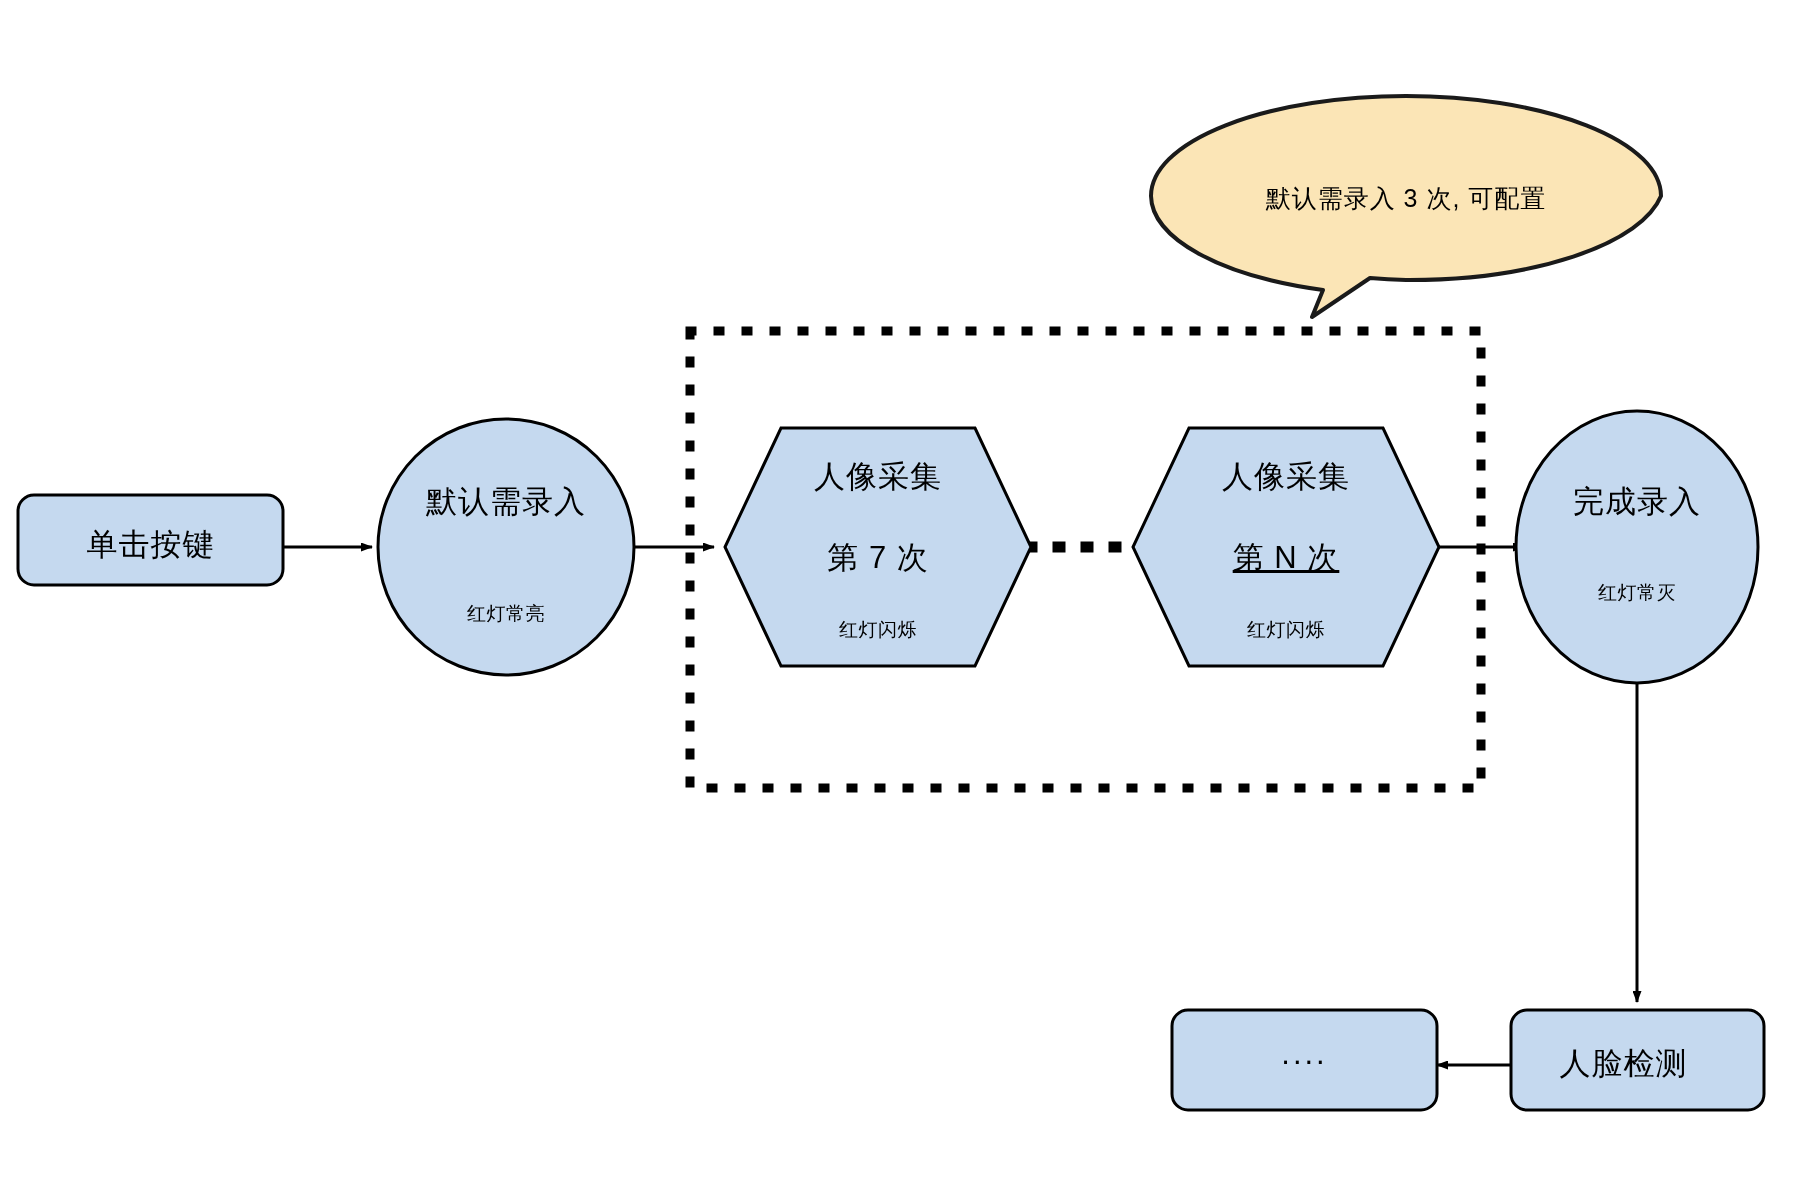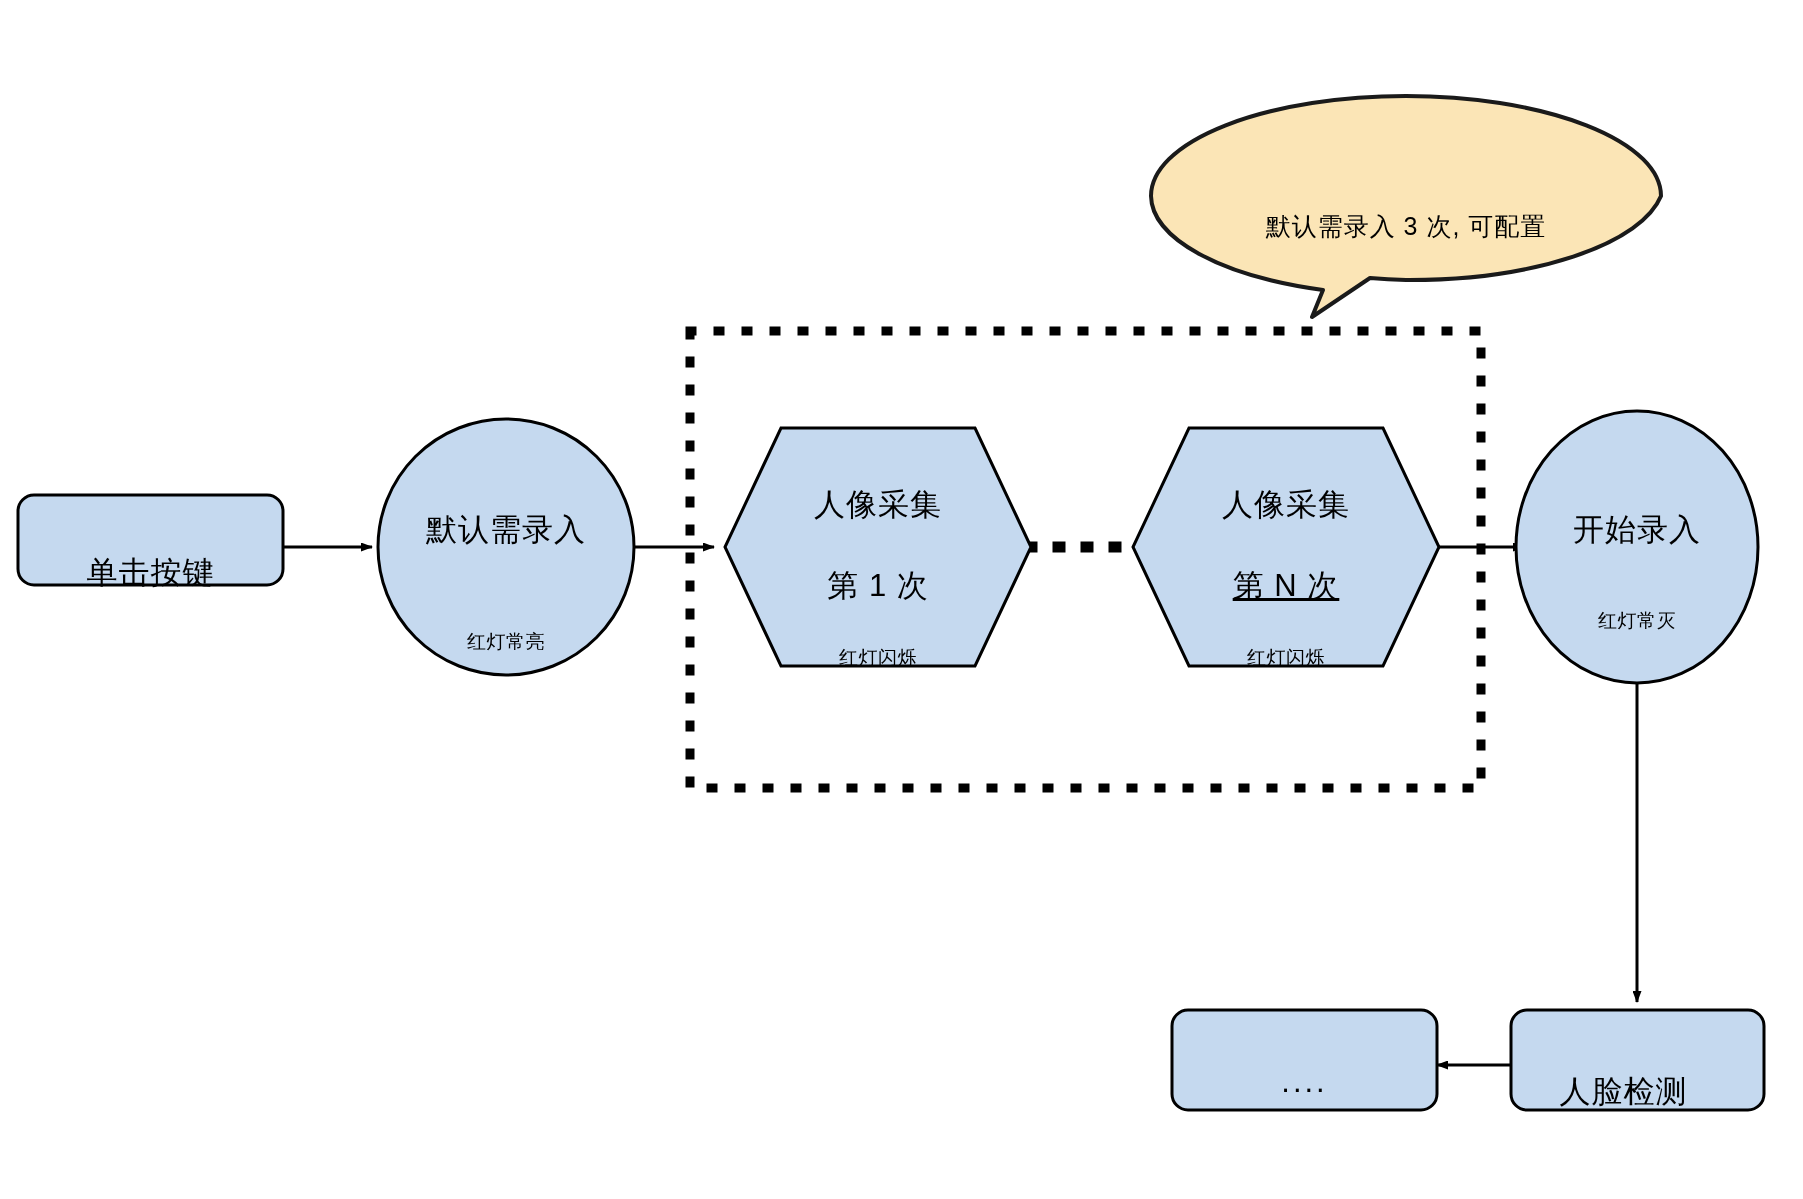--- a/index.html
+++ b/index.html
@@ -20,21 +20,20 @@
     top: 0;
     width: 1803px;
     height: 1199px;
   }
   .node-text {
     position: absolute;
     text-align: center;
     color: #000000;
     pointer-events: none;
     white-space: nowrap;
-    margin-top: 28px;
   }
   .title-text {
     font-size: 31px;
     letter-spacing: 1px;
   }
   .sub-text {
     font-size: 19px;
     letter-spacing: 0.5px;
   }
   .callout-text {
@@ -94,27 +93,27 @@
            a255,100 0 0 0 255,-84
            z" fill="#fbe5b6" stroke="#1a1a1a" stroke-width="4" stroke-linejoin="round"></path>
 </svg>
 
 <div class="node-text title-text" style="left:18px; top:524px; width:265px;">单击按键</div>
 
 <div class="node-text title-text" style="left:378px; top:481px; width:256px;">默认需录入</div>
 <div class="node-text sub-text" style="left:378px; top:601px; width:256px;">红灯常亮</div>
 
 <div class="node-text title-text" style="left:725px; top:456px; width:306px;">人像采集</div>
-<div class="node-text title-text" style="left:725px; top:537px; width:306px;">第 1 次</div>
+<div class="node-text title-text" style="left:725px; top:537px; width:306px;">第 7 次</div>
 <div class="node-text sub-text" style="left:725px; top:617px; width:306px;">红灯闪烁</div>
 
 <div class="node-text title-text" style="left:1133px; top:456px; width:306px;">人像采集</div>
 <div class="node-text title-text" style="left:1133px; top:537px; width:306px;text-decoration:underline;">第 N 次</div>
 <div class="node-text sub-text" style="left:1133px; top:617px; width:306px;">红灯闪烁</div>
 
-<div class="node-text title-text" style="left:1516px; top:481px; width:242px;">开始录入</div>
+<div class="node-text title-text" style="left:1516px; top:481px; width:242px;">完成录入</div>
 <div class="node-text sub-text" style="left:1516px; top:580px; width:242px;">红灯常灭</div>
 
 <div class="node-text title-text" style="left:1511px; top:1043px; width:225px;">人脸检测</div>
 
 <div class="node-text dots-text" style="left:1172px; top:1036px; width:265px;">....</div>
 
 <div class="node-text callout-text" style="left:1151px; top:182px; width:510px;">默认需录入 3 次, 可配置</div>
 
 </body></html>

